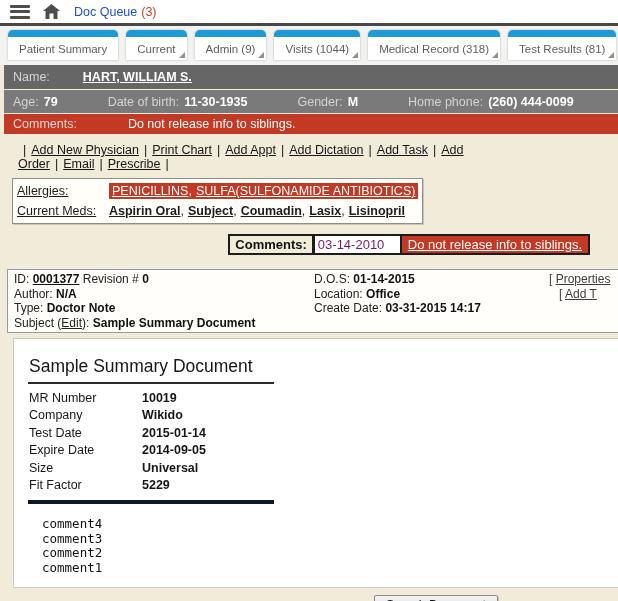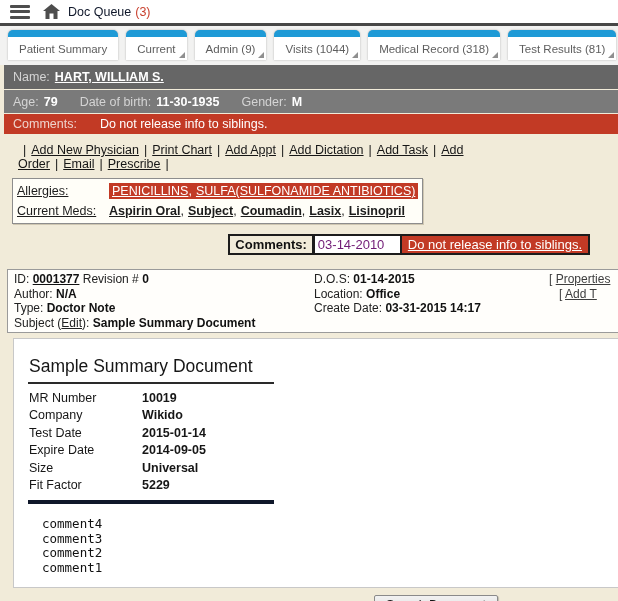--- a/index.html
+++ b/index.html
@@ -6,34 +6,34 @@
   html,body { margin:0; padding:0; }
   body {
     width:618px; height:601px; overflow:hidden; position:relative;
     background:#f1ebd9; font-family:"Liberation Sans", sans-serif;
   }
   
   .topbar { background:#ffffff; height:23px; display:flex; align-items:center; padding-left:10px; }
   .burger { width:20px; height:14px; display:flex; flex-direction:column; justify-content:space-between; cursor:pointer; }
   .burger div { height:3px; background:#4d4d4d; border-radius:1px; }
   .home { margin-left:13px; display:flex; align-items:center; cursor:pointer; }
-  .topbar-title { font-size:12.5px; color:#0f172a; margin-left:8px; }
+  .topbar-title { font-size:12.5px; color:#1d4ed8; margin-left:14px; }
   .topbar-count { color:#c9402e; margin-left:4px; }
   .topbar-rule { height:3px; background:#474747; }
   
   .tabs { background:#f2f2f1; width:618px; padding:4px 0 5px 8px; display:flex; gap:8px; overflow:hidden; white-space:nowrap; }
   .tab { position:relative; flex:none; background:#ffffff; border-radius:5px 5px 0 0;
          border-top:7px solid #1e9ad6; height:30px; padding:0 11px; display:flex; align-items:center;
          font-size:11.5px; color:#5e5e5e; box-shadow:0 0 2px rgba(0,0,0,.3); cursor:pointer; }
   .tab.fold::after { content:""; position:absolute; right:2px; bottom:2px;
          border-style:solid; border-width:0 0 6px 6px; border-color:transparent transparent #8f8f8f transparent; }
   .tab.active { background:#1e9ad6; color:#ffffff; font-weight:bold; }
   
   .banner { margin-left:4px; }
-  .bar { color:#ffffff; font-size:12.5px; display:flex; align-items:center; padding:0 9px; margin-bottom:1px; }
+  .bar { color:#ffffff; font-size:12.5px; display:flex; align-items:center; padding:0 9px; margin-bottom:1px;gap:28px; }
   .name-bar { background:#666666; height:24px; }
   .demo-bar { background:#7a7a7a; height:23px; }
   .alert-bar { background:#c23a25; height:20px; }
   .bar .lbl { color:#d4d4d4; margin-right:5px; }
   .alert-bar .lbl { color:#eed3cc; }
   .bar .val { font-weight:bold; }
   .bar .grp { margin-right:22px; display:flex; }
   .name-link { font-weight:bold; text-decoration:underline; cursor:pointer; }
   .alert-text { margin-left:18px; }
   
@@ -138,20 +138,24 @@
         <span class="val">79</span>
       </span>
     <span class="grp">
         <span class="lbl">Date of birth:</span>
         <span class="val">11-30-1935</span>
       </span>
     <span class="grp">
         <span class="lbl">Gender:</span>
         <span class="val">M</span>
       </span>
+    <span class="grp">
+        <span class="lbl">Home phone:</span>
+        <span class="val">(260) 444-0099</span>
+      </span>
   </div>
   <div class="bar alert-bar">
     <span class="lbl">Comments:</span>
     <span class="alert-text">Do not release info to siblings.</span>
   </div>
 </div>
 
 <div class="links-row">
   <span class="sep">|</span><span class="alink">Add New Physician</span><span class="sep">|</span><span class="alink">Print Chart</span><span class="sep">|</span><span class="alink">Add Appt</span><span class="sep">|</span><span class="alink">Add Dictation</span><span class="sep">|</span><span class="alink">Add Task</span><span class="sep">|</span><span class="alink">Add Order</span><span class="sep">|</span><span class="alink">Email</span><span class="sep">|</span><span class="alink">Prescribe</span><span class="sep">|</span>
 </div>

